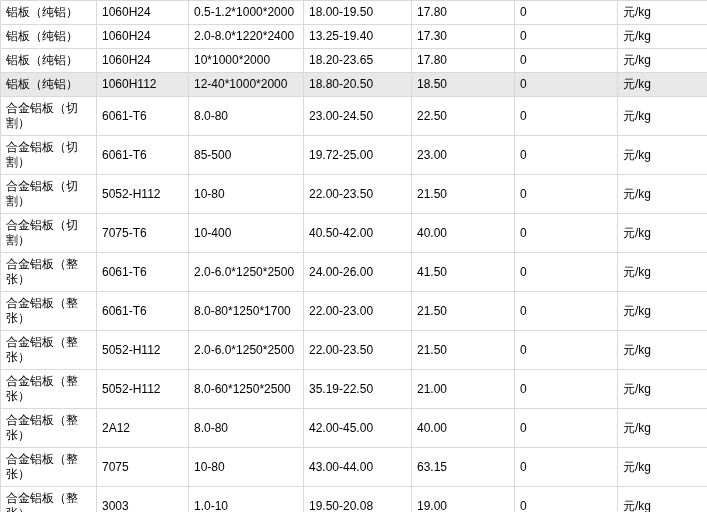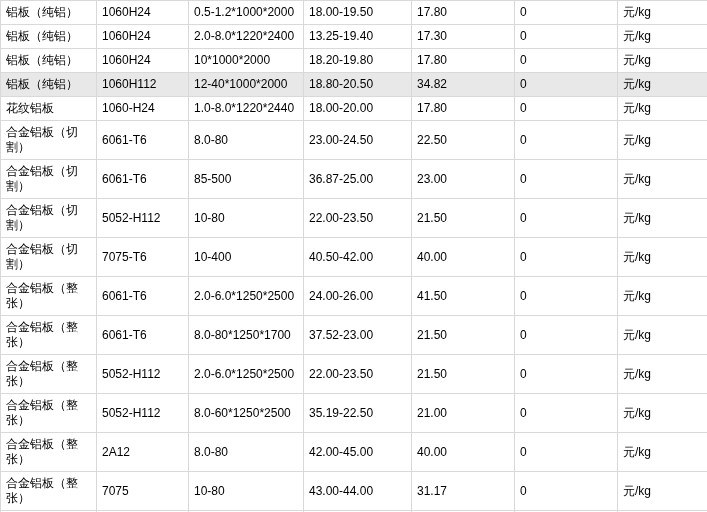--- a/index.html
+++ b/index.html
@@ -69,57 +69,48 @@
         <td>2.0-8.0*1220*2400</td>
         <td>13.25-19.40</td>
         <td>17.30</td>
         <td>0</td>
         <td>元/kg</td>
       </tr>
       <tr>
         <td>铝板（纯铝）</td>
         <td>1060H24</td>
         <td>10*1000*2000</td>
-        <td>18.20-19.80</td>
+        <td>18.20-23.65</td>
         <td>17.80</td>
         <td>0</td>
         <td>元/kg</td>
       </tr>
       <tr class="highlight">
         <td>铝板（纯铝）</td>
         <td>1060H112</td>
         <td>12-40*1000*2000</td>
         <td>18.80-20.50</td>
-        <td>34.82</td>
-        <td>0</td>
-        <td>元/kg</td>
-      </tr>
-      <tr>
-        <td>花纹铝板</td>
-        <td>1060-H24</td>
-        <td>1.0-8.0*1220*2440</td>
-        <td>18.00-20.00</td>
-        <td>17.80</td>
+        <td>18.50</td>
         <td>0</td>
         <td>元/kg</td>
       </tr>
       <tr>
         <td>合金铝板（切割）</td>
         <td>6061-T6</td>
         <td>8.0-80</td>
         <td>23.00-24.50</td>
         <td>22.50</td>
         <td>0</td>
         <td>元/kg</td>
       </tr>
       <tr>
         <td>合金铝板（切割）</td>
         <td>6061-T6</td>
         <td>85-500</td>
-        <td>36.87-25.00</td>
+        <td>19.72-25.00</td>
         <td>23.00</td>
         <td>0</td>
         <td>元/kg</td>
       </tr>
       <tr>
         <td>合金铝板（切割）</td>
         <td>5052-H112</td>
         <td>10-80</td>
         <td>22.00-23.50</td>
         <td>21.50</td>
@@ -141,21 +132,21 @@
         <td>2.0-6.0*1250*2500</td>
         <td>24.00-26.00</td>
         <td>41.50</td>
         <td>0</td>
         <td>元/kg</td>
       </tr>
       <tr>
         <td>合金铝板（整张）</td>
         <td>6061-T6</td>
         <td>8.0-80*1250*1700</td>
-        <td>37.52-23.00</td>
+        <td>22.00-23.00</td>
         <td>21.50</td>
         <td>0</td>
         <td>元/kg</td>
       </tr>
       <tr>
         <td>合金铝板（整张）</td>
         <td>5052-H112</td>
         <td>2.0-6.0*1250*2500</td>
         <td>22.00-23.50</td>
         <td>21.50</td>
@@ -178,21 +169,21 @@
         <td>42.00-45.00</td>
         <td>40.00</td>
         <td>0</td>
         <td>元/kg</td>
       </tr>
       <tr>
         <td>合金铝板（整张）</td>
         <td>7075</td>
         <td>10-80</td>
         <td>43.00-44.00</td>
-        <td>31.17</td>
+        <td>63.15</td>
         <td>0</td>
         <td>元/kg</td>
       </tr>
       <tr>
         <td>合金铝板（整张）</td>
         <td>3003</td>
         <td>1.0-10</td>
         <td>19.50-20.08</td>
         <td>19.00</td>
         <td>0</td>

